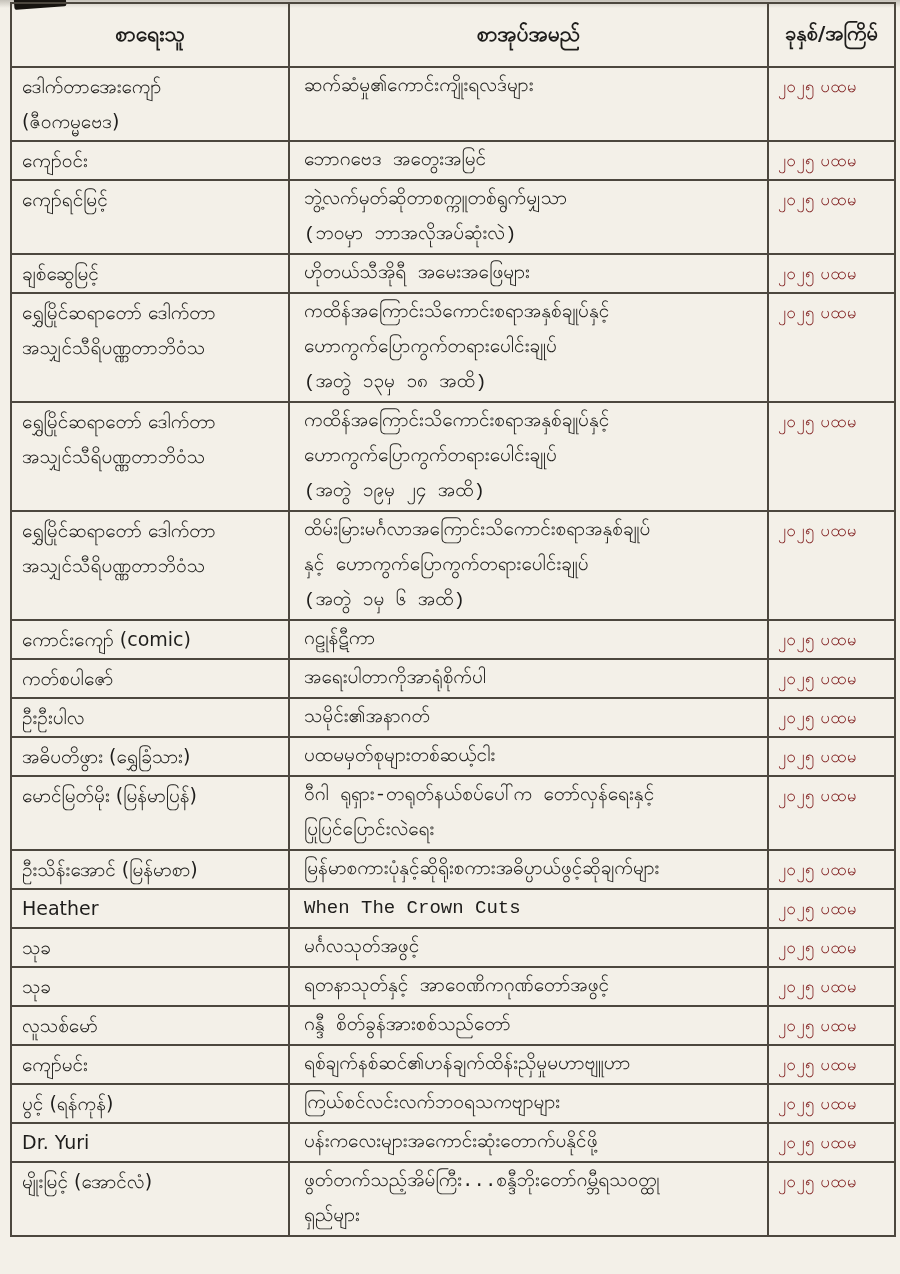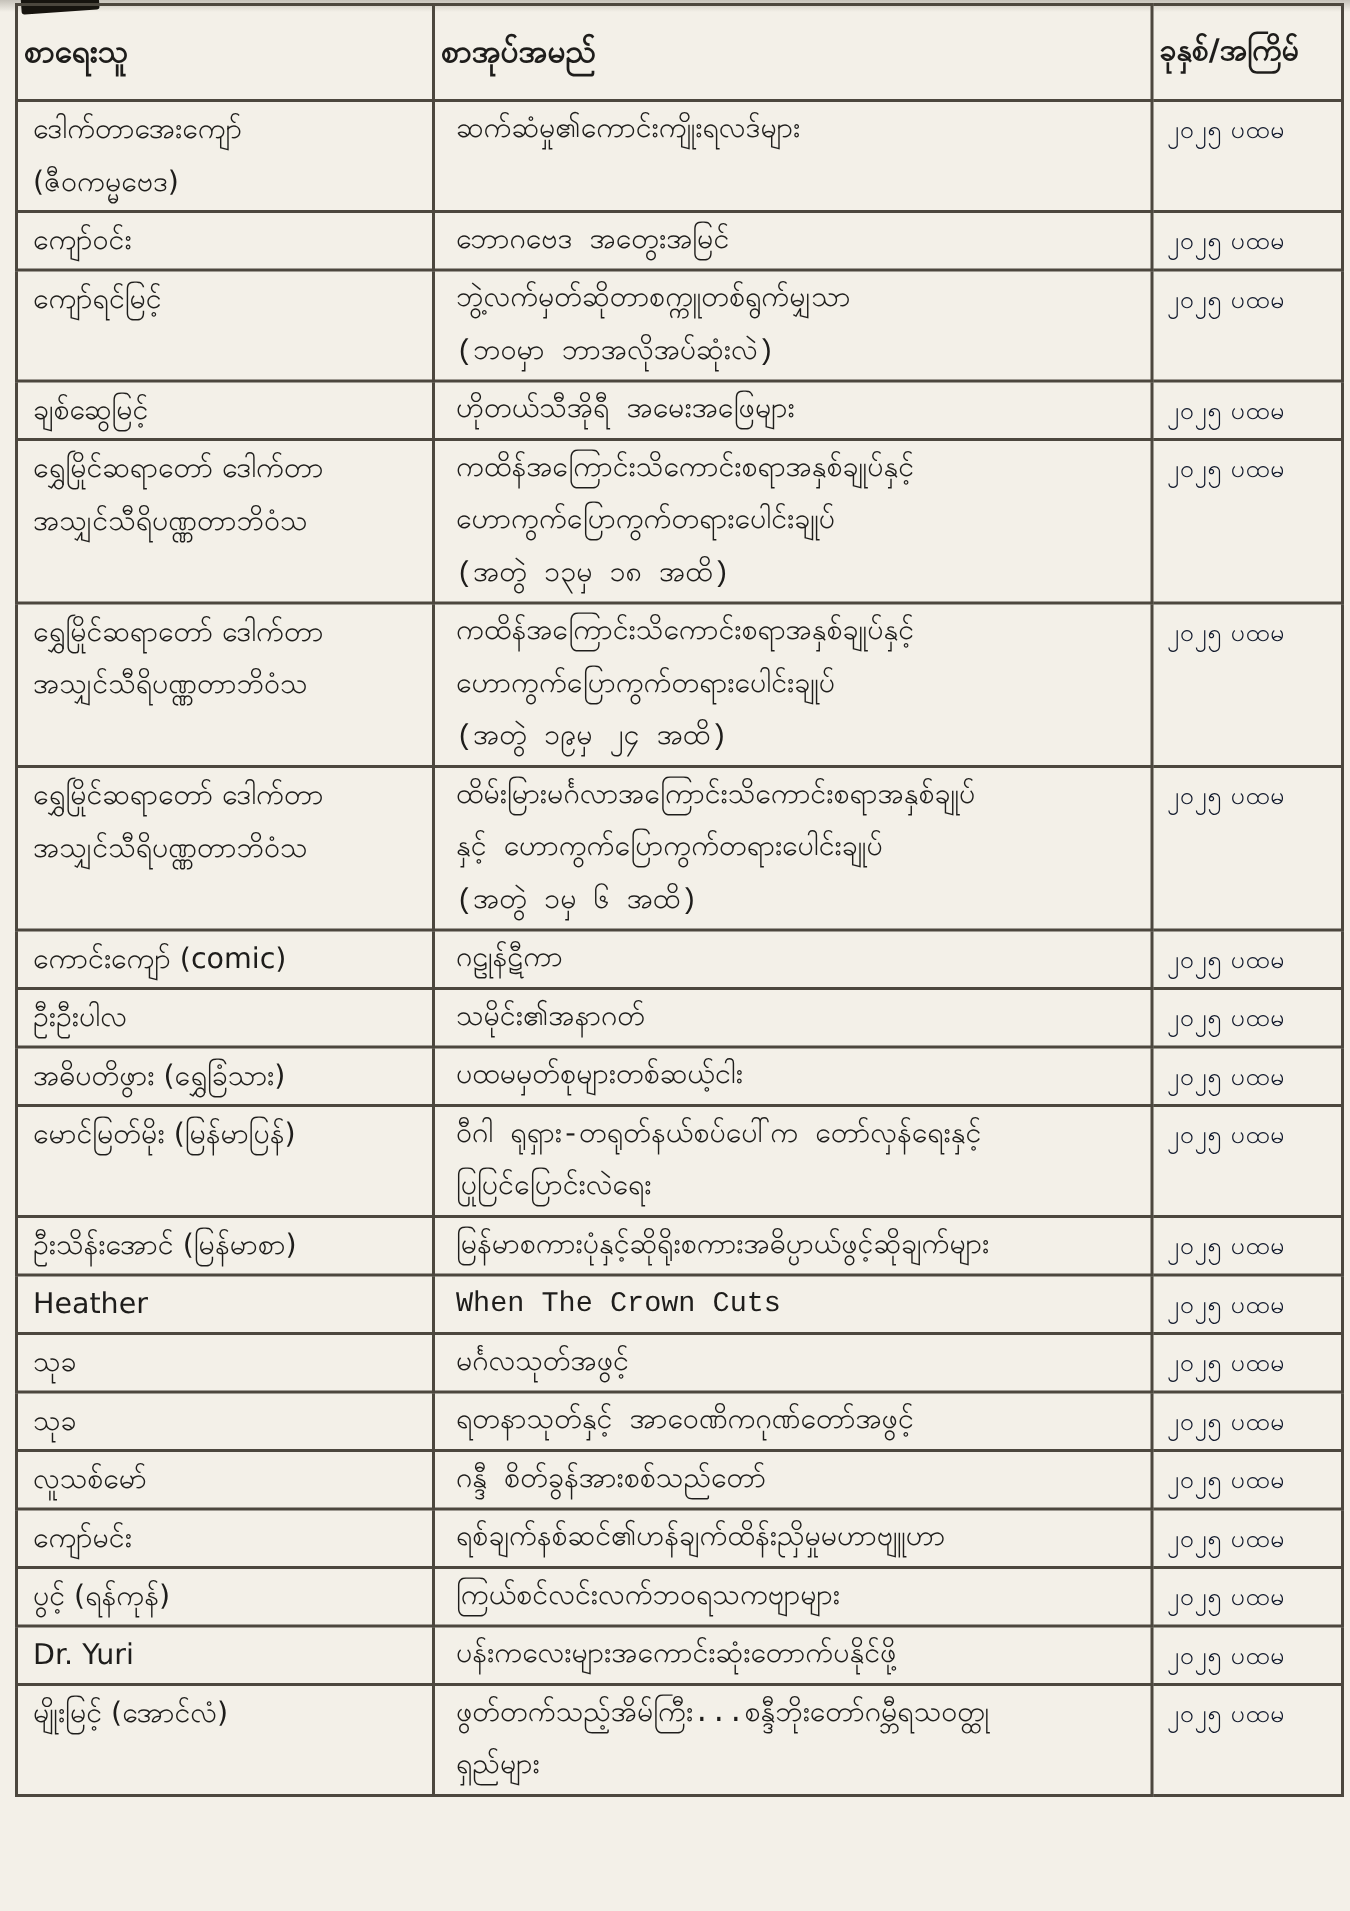--- a/index.html
+++ b/index.html
@@ -43,21 +43,21 @@
   .book-table th,
   .book-table td {
     border: 2px solid #4c473e;
     vertical-align: top;
     overflow: hidden;
   }
   .book-table th {
     height: 62px;
     font-size: 21px;
     font-weight: bold;
-    text-align: left;
+    text-align: center;
     vertical-align: middle;
     padding: 0 4px;
   }
   .book-table th.edition-col {
     font-size: 20px;
   }
   .book-table td {
     padding: 1px 8px 1px 12px;
     font-size: 19px;
     line-height: 35px;
@@ -69,21 +69,21 @@
   }
   td.title-cell {
     padding-left: 14px;
     font-family: Liberation Mono, monospace;
   }
   td.edition-cell {
     font-size: 16.5px;
     padding-left: 9px;
     padding-right: 4px;
     letter-spacing: 0.5px;
-    color: #0f172a;
+    color: #7f1d1d;
   }
 </style>
 </head>
 <body>
 
 <div class="scan-shade"></div>
 <div class="scan-artifact"></div>
 
 <table class="book-table">
   <colgroup>
@@ -144,20 +144,25 @@
 နှင့် ဟောကွက်ပြောကွက်တရားပေါင်းချုပ်
 (အတွဲ ၁မှ ၆ အထိ)</td>
       <td class="edition-cell">၂၀၂၅ ပထမ</td>
     </tr>
     <tr>
       <td class="author-cell">ကောင်းကျော် (comic)</td>
       <td class="title-cell">ဂဠုန်ဋီကာ</td>
       <td class="edition-cell">၂၀၂၅ ပထမ</td>
     </tr>
     <tr>
+      <td class="author-cell">ကတ်စပါဇော်</td>
+      <td class="title-cell">အရေးပါတာကိုအာရုံစိုက်ပါ</td>
+      <td class="edition-cell">၂၀၂၅ ပထမ</td>
+    </tr>
+    <tr>
       <td class="author-cell">ဦးဦးပါလ</td>
       <td class="title-cell">သမိုင်း၏အနာဂတ်</td>
       <td class="edition-cell">၂၀၂၅ ပထမ</td>
     </tr>
     <tr>
       <td class="author-cell">အဓိပတိဖွား (ရွှေခြံသား)</td>
       <td class="title-cell">ပထမမှတ်စုများတစ်ဆယ့်ငါး</td>
       <td class="edition-cell">၂၀၂၅ ပထမ</td>
     </tr>
     <tr>

